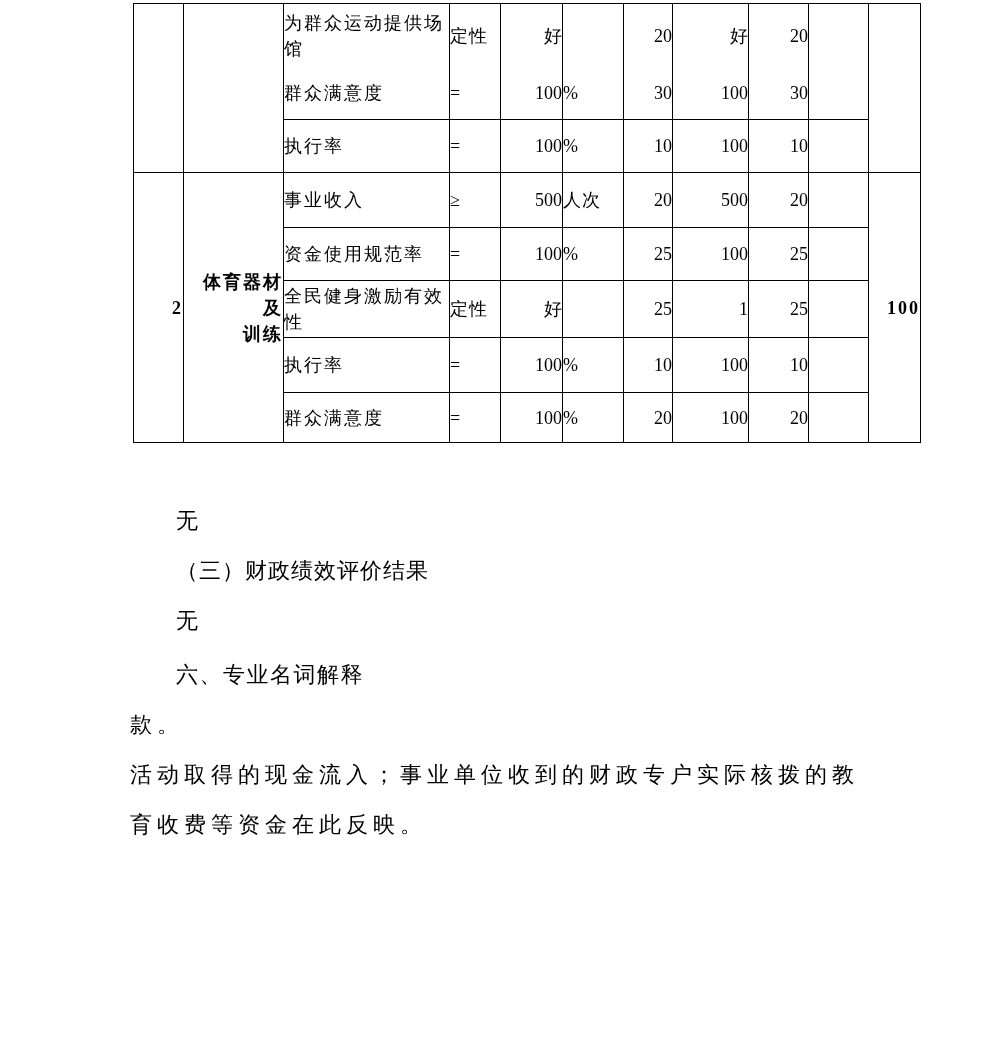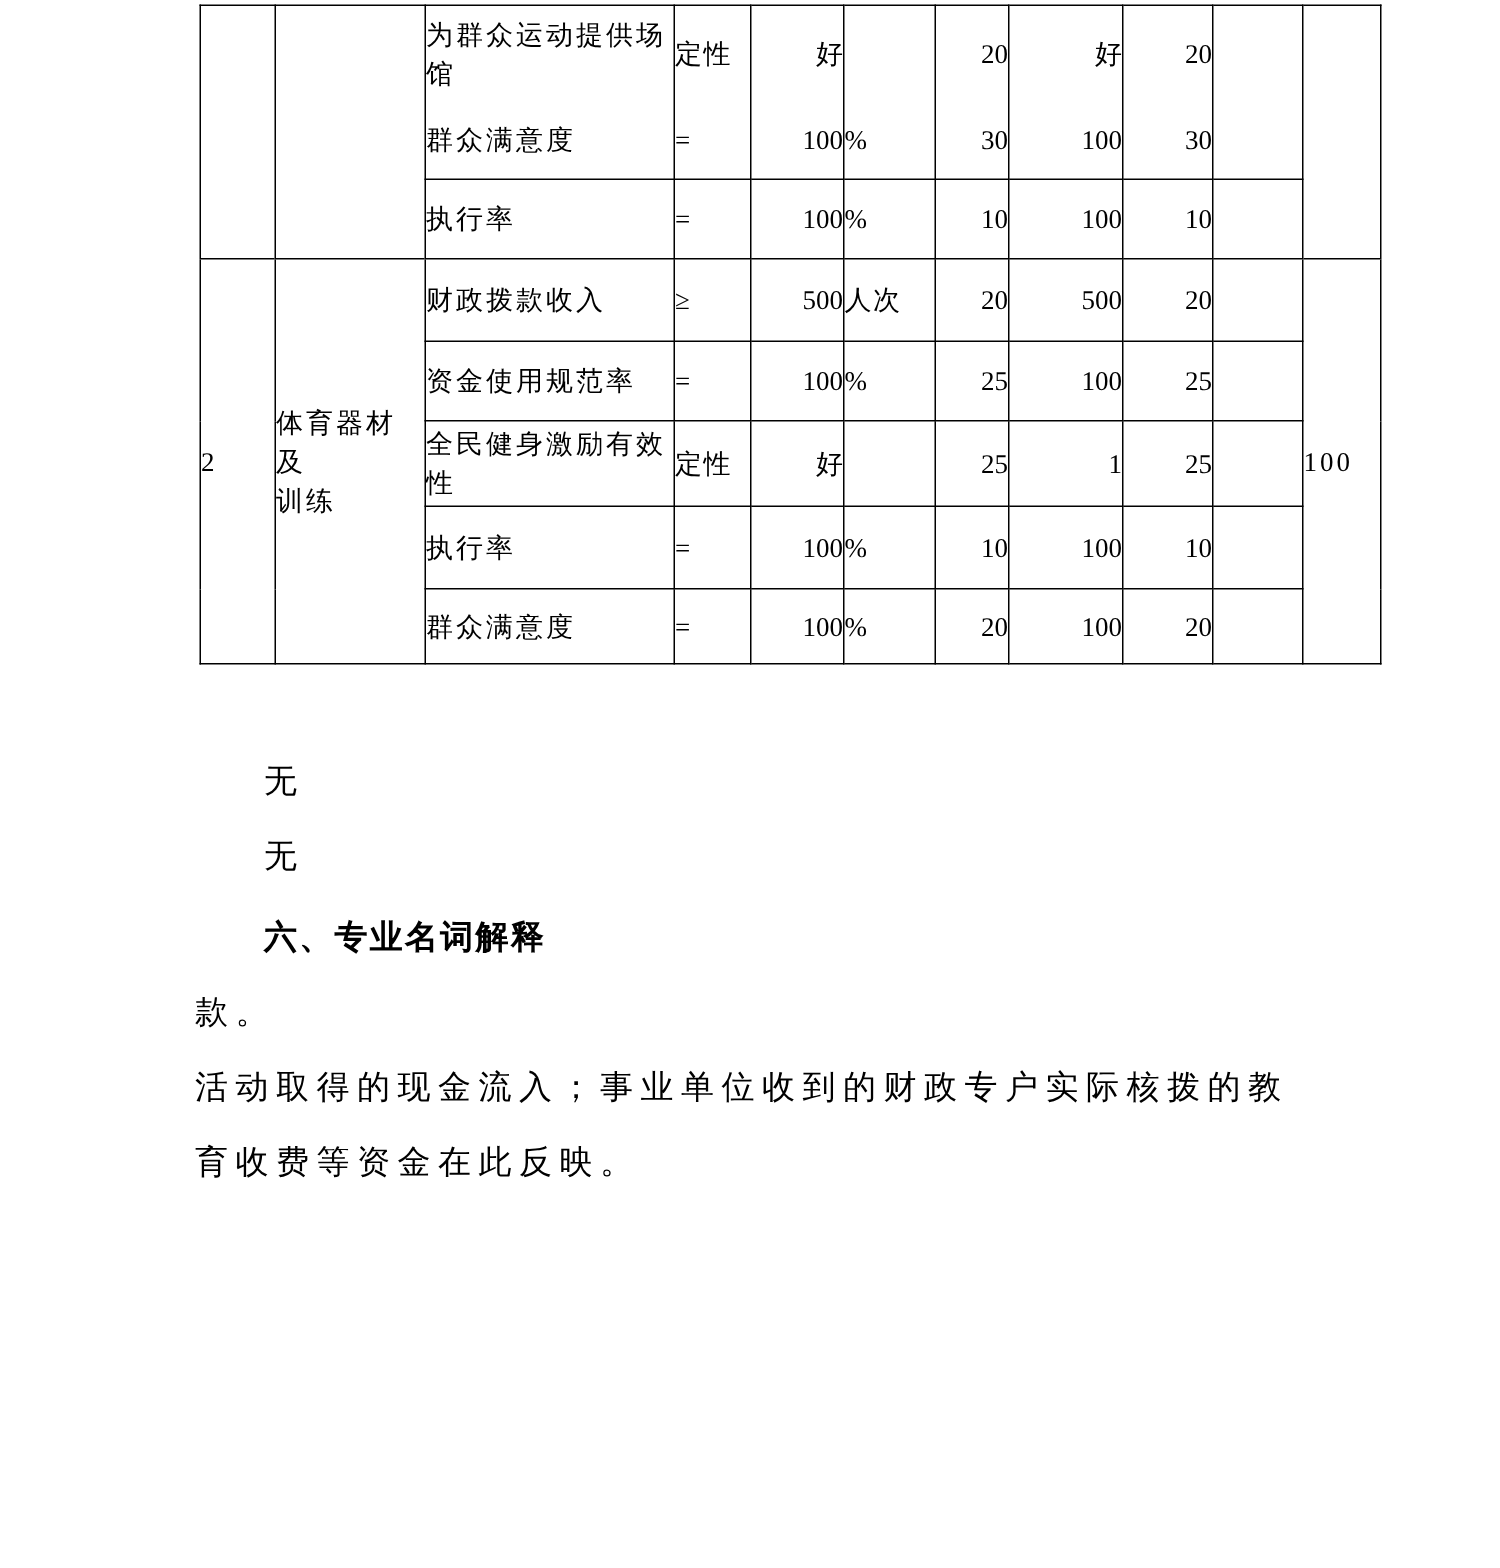--- a/index.html
+++ b/index.html
@@ -11,41 +11,41 @@
   
   table.perf{
     position:absolute;left:133px;top:3px;width:787px;
     border-collapse:collapse;table-layout:fixed;
   }
   table.perf td{
     border:1px solid #000;
     padding:0;vertical-align:middle;
     font-size:18px;line-height:26px;overflow:hidden;
   }
-  td.sn,td.name,td.total{text-align:left;letter-spacing:2px;white-space:pre-line;}
+  td.sn,td.name,td.total{text-align:right;letter-spacing:2px;white-space:pre-line;font-weight:bold;}
   td.ind{text-align:left;padding-left:5px;letter-spacing:2px;white-space:pre;}
   td.sym{text-align:left;padding-left:6px;letter-spacing:1px;white-space:pre;}
   td.val{text-align:right;padding-right:4px;letter-spacing:0;}
   td.unit{text-align:left;padding-left:1px;letter-spacing:1px;white-space:pre;}
   td.w,td.act,td.sc{text-align:right;padding-right:6px;letter-spacing:0;}
   tr.nb td{border-bottom:none;}
   tr.nt td{border-top:none;}
   
   .textblock{
     position:absolute;left:130px;top:496px;width:744px;
   }
   .line{
     height:50px;line-height:50px;font-size:22px;white-space:pre;
     letter-spacing:1px;
   }
   .line.indent{padding-left:46px;}
   .line.spread{letter-spacing:5px;}
   .line.hei{
     font-family:"Liberation Sans","DejaVu Sans",sans-serif;
-    font-weight:bold;letter-spacing:1.5px;margin-top:4px;
+    font-weight:normal;letter-spacing:1.5px;margin-top:4px;
   }
   .line.para-first{margin-top:4px;}
   .bold-lead{font-weight:bold;}
 </style>
 </head>
 <body>
 
 <div class="page">
 
   <table class="perf">
@@ -95,21 +95,21 @@
         <td class="w">10</td>
         <td class="act">100</td>
         <td class="sc">10</td>
         <td class="note"></td>
       </tr>
 
       <tr style="height:55px">
         <td class="sn" rowspan="5">2</td>
         <td class="name" rowspan="5">体育器材及
 训练</td>
-        <td class="ind">财政拨款收入</td>
+        <td class="ind">事业收入</td>
         <td class="sym">≥</td>
         <td class="val">500</td>
         <td class="unit">人次</td>
         <td class="w">20</td>
         <td class="act">500</td>
         <td class="sc">20</td>
         <td class="note"></td>
         <td class="total" rowspan="5">100</td>
       </tr>
       <tr style="height:53px">
@@ -151,20 +151,21 @@
         <td class="w">20</td>
         <td class="act">100</td>
         <td class="sc">20</td>
         <td class="note"></td>
       </tr>
     </tbody>
   </table>
 
   <div class="textblock">
     <div class="line indent">无</div>
+    <div class="line indent">（三）财政绩效评价结果</div>
     <div class="line indent">无</div>
     <div class="line indent hei">六、专业名词解释</div>
     <div class="line spread">款。</div>
     <div class="line spread">活动取得的现金流入；事业单位收到的财政专户实际核拨的教</div>
     <div class="line spread">育收费等资金在此反映。</div>
   </div>
 
 </div>
 
 </body></html>

